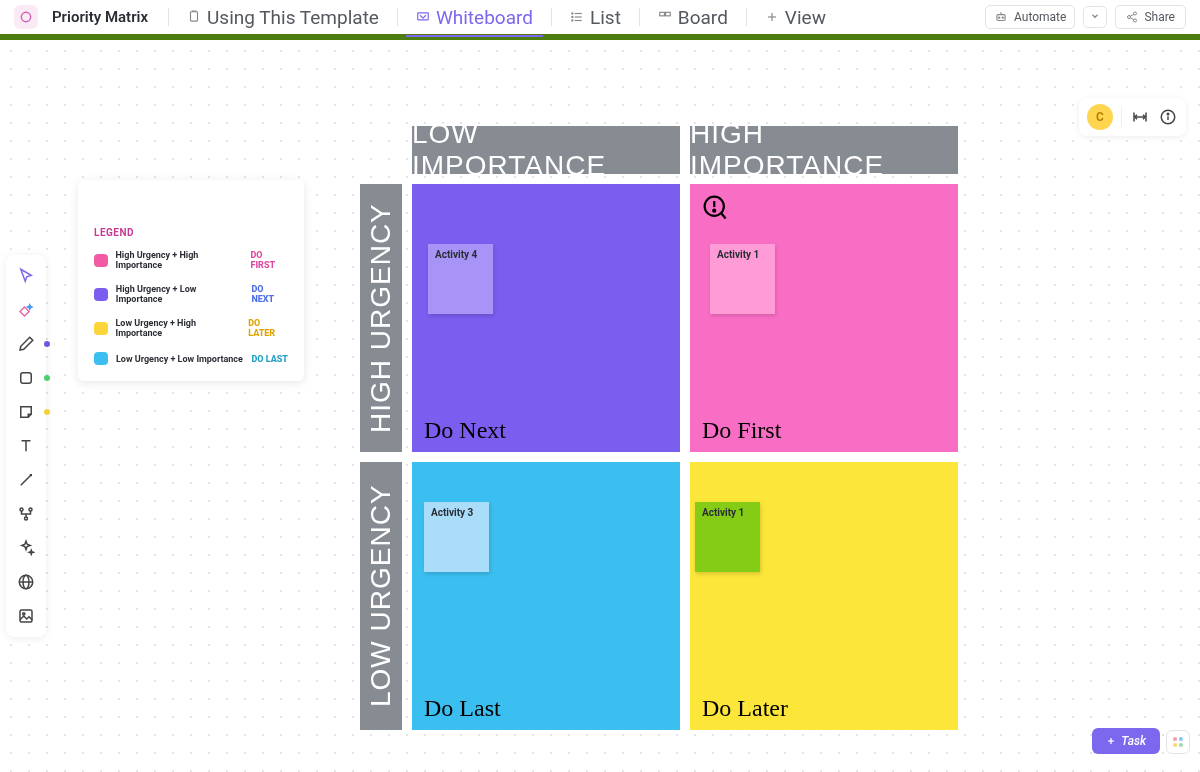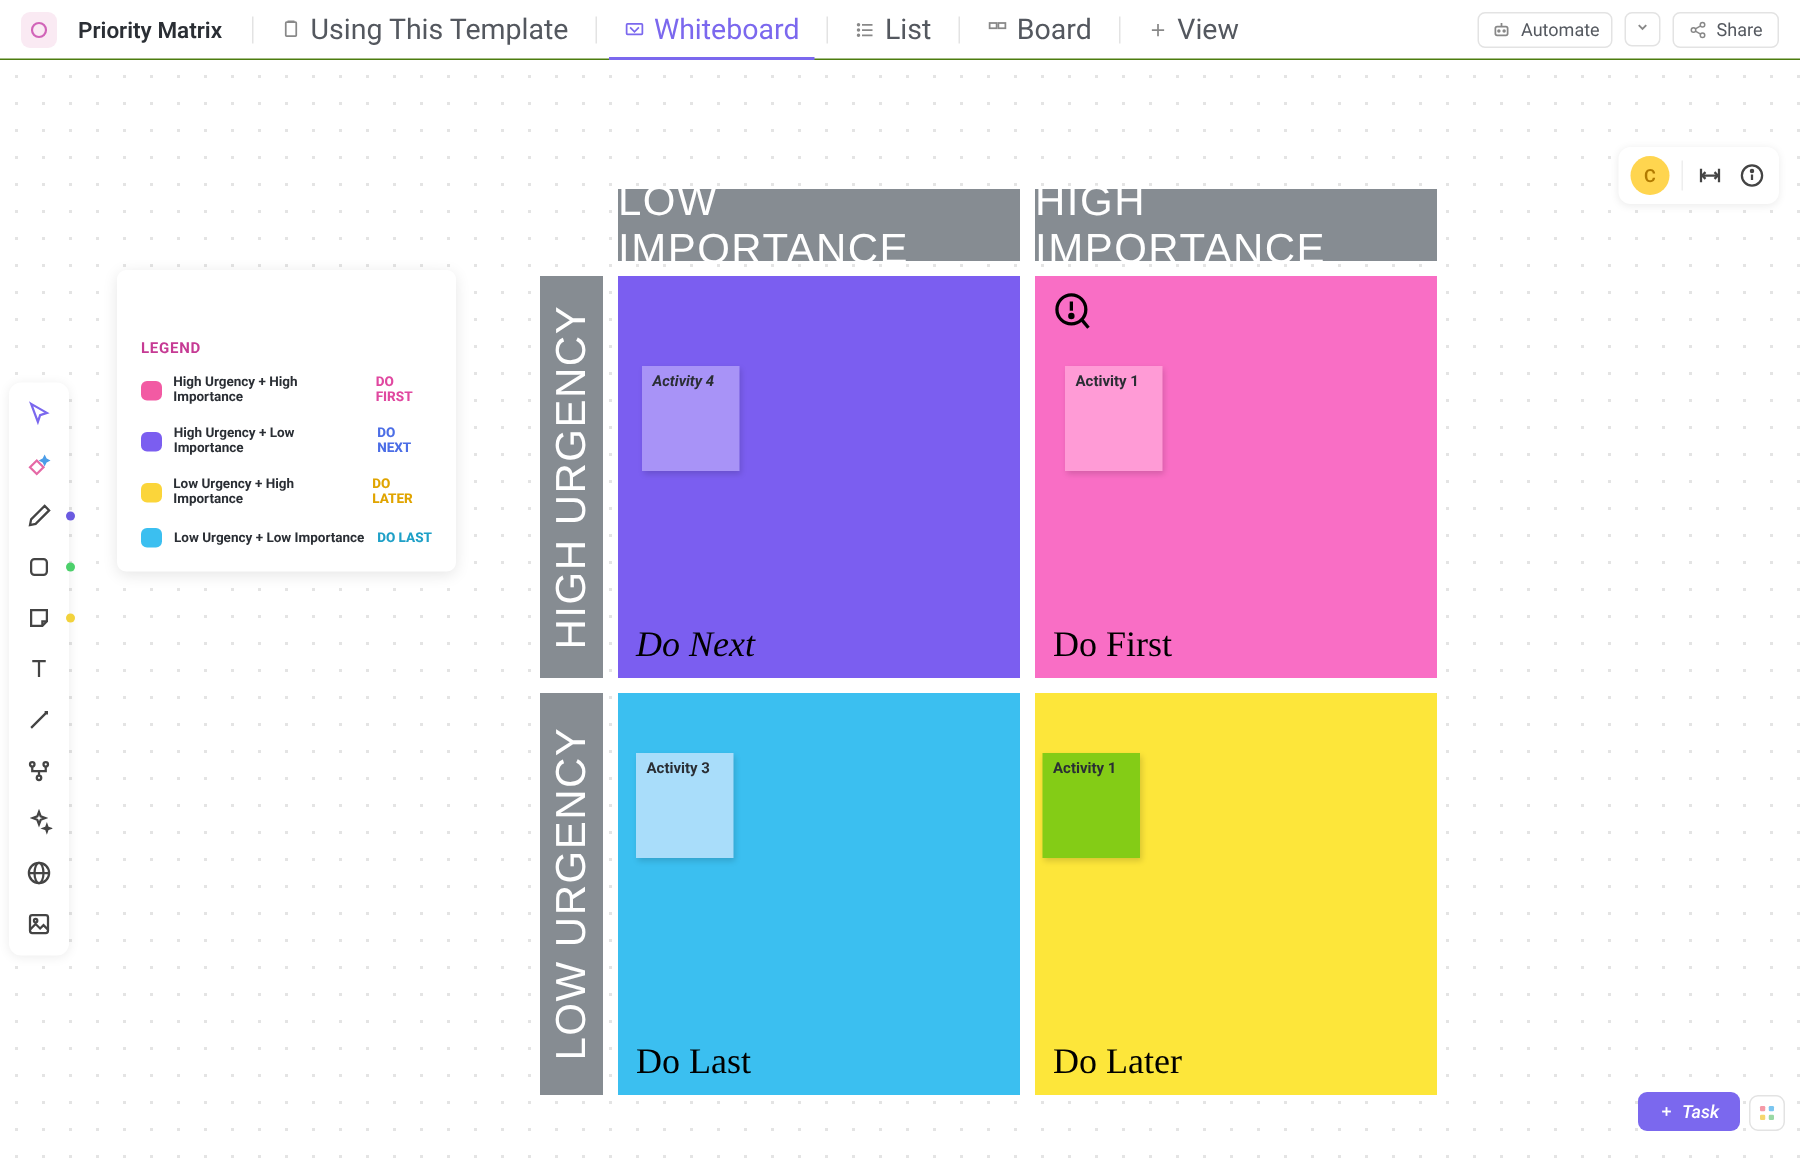--- a/index.html
+++ b/index.html
@@ -8,21 +8,21 @@
   background: #fff;
   width: 1200px;
   height: 772px;
   overflow: hidden;
   position: relative;
 }
 
 
 .topbar {
   height: 40px;
-  border-bottom: 1px solid #4d7c0f;
+  border-bottom: 6px solid #4d7c0f;
   display: flex;
   align-items: center;
   padding: 0 14px;
   gap: 8px;
 }
 .app-icon {
   width: 24px; height: 24px;
   border-radius: 6px;
   background: #faeaf3;
   display: flex; align-items: center; justify-content: center;
@@ -231,21 +231,21 @@
   transform: rotate(180deg);
   font-family: "Arial Narrow", Arial, sans-serif;
   font-stretch: condensed;
   font-size: 28px;
   letter-spacing: 1px;
 }
 .quad {
   position: relative;
   padding: 10px;
 }
-.q-doNext { background: #7b5ef0; font-style: italic; }
+.q-doNext { background: #7b5ef0; }
 .q-doFirst { background: #f96ec5; }
 .q-doLast { background: #3bbff0; }
 .q-doLater { background: #fde63a; }
 .quad-label {
   position: absolute;
   left: 12px;
   bottom: 8px;
   font-family: "Comic Sans MS", "Segoe Script", cursive;
   font-size: 24px;
   font-weight: 400;

